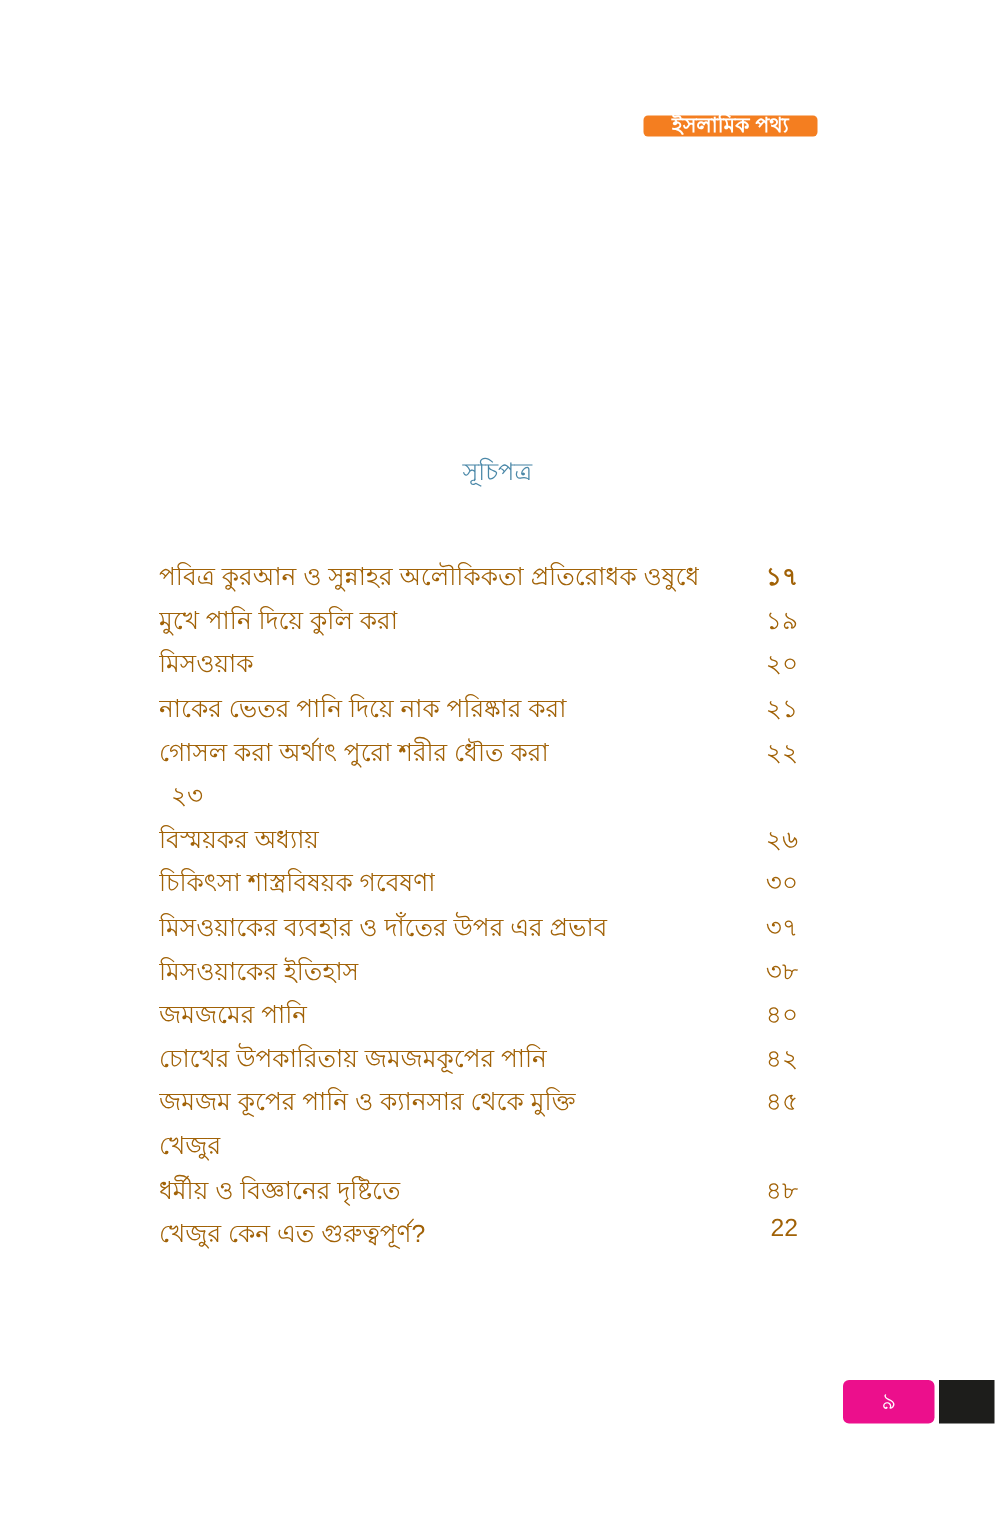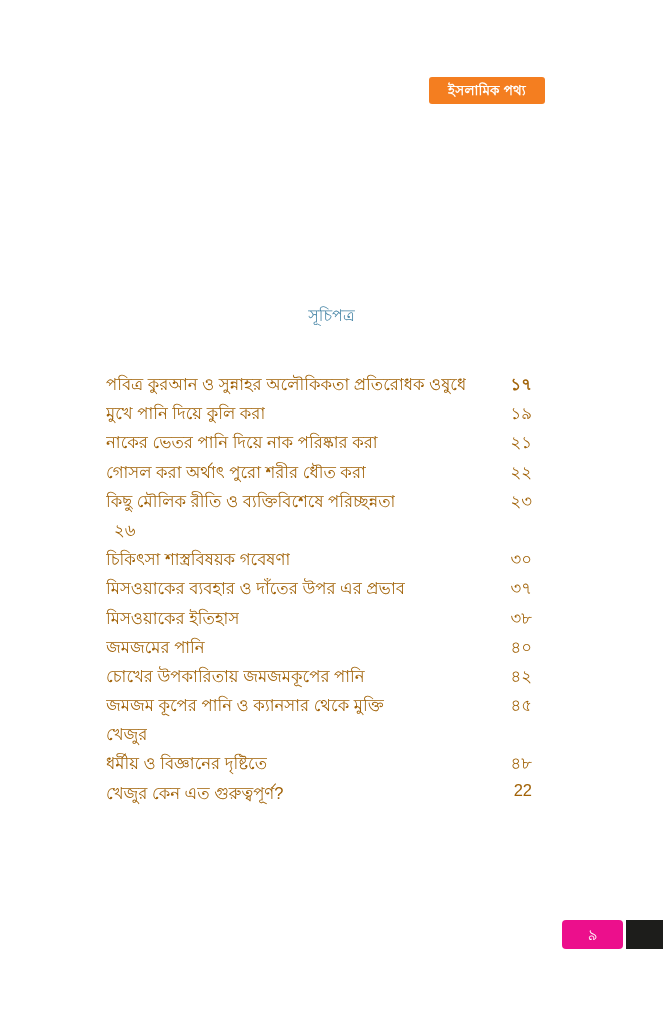--- a/index.html
+++ b/index.html
@@ -20,21 +20,21 @@
     inset: 0;
     background: #ffffff;
   }
 
   
   .brand-badge {
     position: absolute;
     left: 429px;
     top: 77px;
     width: 116px;
-    height: 27px;
+    height: 14px;
     background: #F47E20;
     border-radius: 3px;
     display: flex;
     align-items: center;
     justify-content: center;
   }
   .brand-badge .brand-text {
     color: #ffffff;
     font-size: 13.5px;
     line-height: 1;
@@ -129,32 +129,36 @@
   <div class="toc-list">
       <div class="toc-row tight">
         <span class="entry-title">পবিত্র কুরআন ও সুন্নাহর অলৌকিকতা প্রতিরোধক ওষুধে</span>
         <span class="entry-page">১৭</span>
       </div>
       <div class="toc-row">
         <span class="entry-title">মুখে পানি দিয়ে কুলি করা</span>
         <span class="entry-page">১৯</span>
       </div>
       <div class="toc-row">
+        <span class="entry-title">মিসওয়াক</span>
+        <span class="entry-page">২০</span>
+      </div>
+      <div class="toc-row">
         <span class="entry-title">নাকের ভেতর পানি দিয়ে নাক পরিষ্কার করা</span>
         <span class="entry-page">২১</span>
       </div>
       <div class="toc-row">
         <span class="entry-title">গোসল করা অর্থাৎ পুরো শরীর ধৌত করা</span>
         <span class="entry-page">২২</span>
       </div>
       <div class="toc-row">
-        <span class="entry-title">কিছু মৌলিক রীতি ও ব্যক্তিবিশেষে পরিচ্ছন্নতা</span>
         <span class="entry-page">২৩</span>
       </div>
       <div class="toc-row">
+        <span class="entry-title">বিস্ময়কর অধ্যায়</span>
         <span class="entry-page">২৬</span>
       </div>
       <div class="toc-row">
         <span class="entry-title">চিকিৎসা শাস্ত্রবিষয়ক গবেষণা</span>
         <span class="entry-page">৩০</span>
       </div>
       <div class="toc-row">
         <span class="entry-title">মিসওয়াকের ব্যবহার ও দাঁতের উপর এর প্রভাব</span>
         <span class="entry-page">৩৭</span>
       </div>

